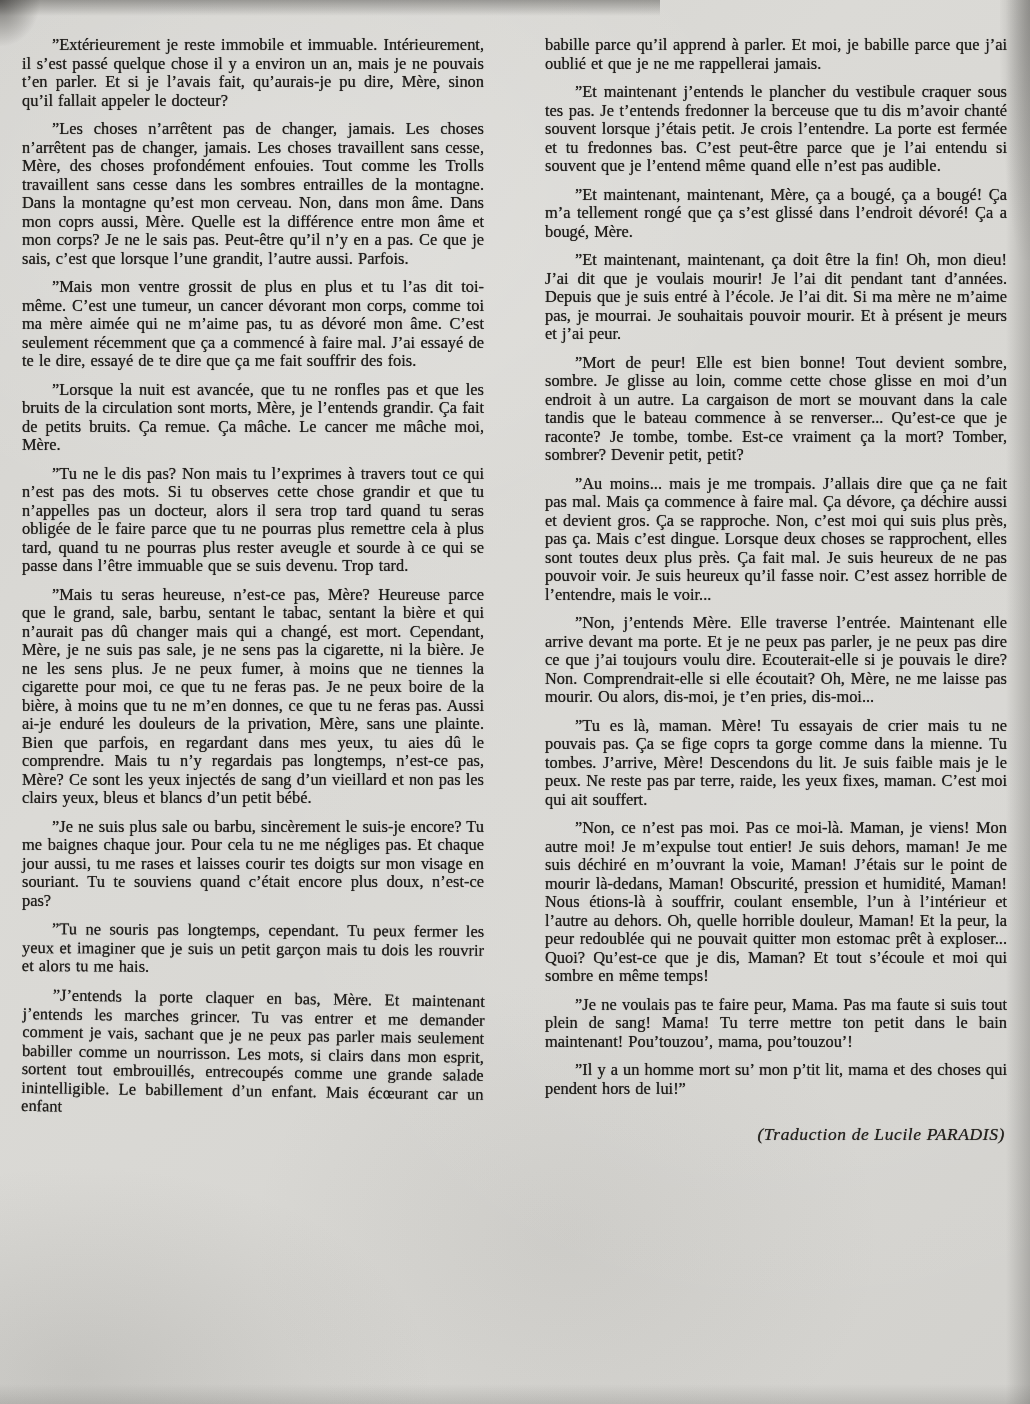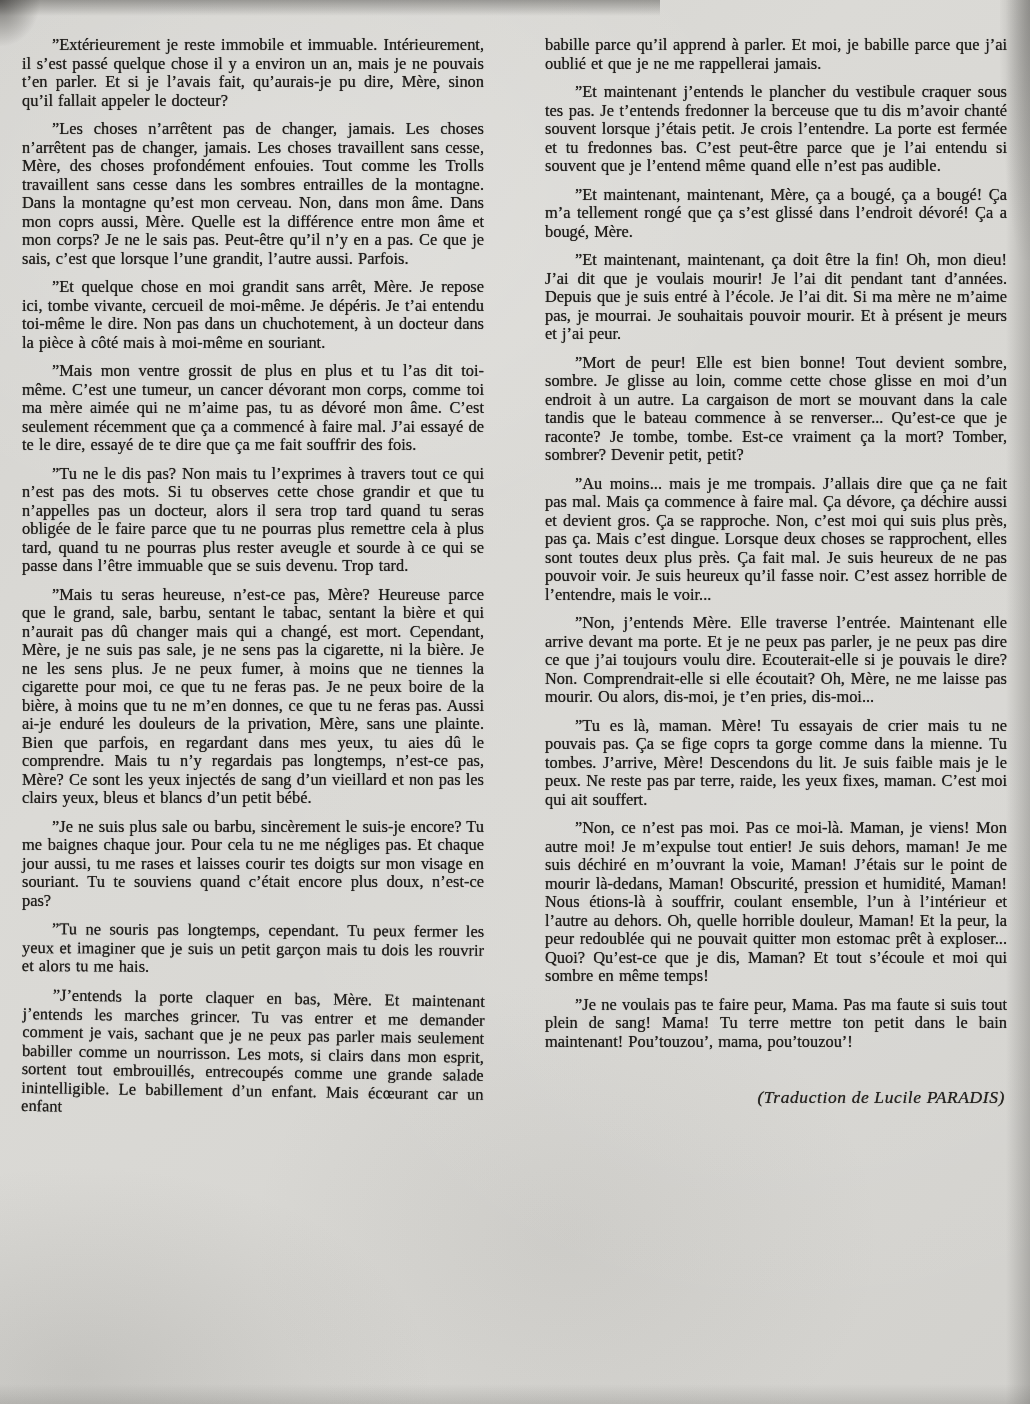--- a/index.html
+++ b/index.html
@@ -63,60 +63,61 @@
     color: #211f1c;
     text-shadow: 0 0 0.7px rgba(33,31,28,0.9);
     word-spacing: 0.06em;
   }
   
   .col-right .paras p:first-child { text-indent: 0; }
   
   .col-left p:nth-last-child(2) { transform: rotate(0.35deg); transform-origin: 0 50%; }
   .col-left p:last-child { transform: rotate(0.85deg); transform-origin: 0 50%; }
   .signature {
-    margin-top: 36px;
+    margin-top: 26px;
     padding-right: 2px;
     text-align: right;
     font-style: italic;
     font-size: 17.5px;
     letter-spacing: 0.6px;
     color: #262420;
     text-shadow: 0 0 0.7px rgba(38,36,32,0.85);
   }
 </style>
 </head>
 <body>
 
 <div class="page">
   <div class="columns">
     <div class="col col-left">
       <div class="paras">
           <p>”Extérieurement je reste immobile et immuable. Intérieurement, il s’est passé quelque chose il y a environ un an, mais je ne pouvais t’en parler. Et si je l’avais fait, qu’aurais-je pu dire, Mère, sinon qu’il fallait appeler le docteur?</p>
           <p>”Les choses n’arrêtent pas de changer, jamais. Les choses n’arrêtent pas de changer, jamais. Les choses travaillent sans cesse, Mère, des choses profondément enfouies. Tout comme les Trolls travaillent sans cesse dans les sombres entrailles de la montagne. Dans la montagne qu’est mon cerveau. Non, dans mon âme. Dans mon coprs aussi, Mère. Quelle est la différence entre mon âme et mon corps? Je ne le sais pas. Peut-être qu’il n’y en a pas. Ce que je sais, c’est que lorsque l’une grandit, l’autre aussi. Parfois.</p>
-          <p>”Et quelque chose en moi grandit sans arrêt, Mère. Je repose ici, tombe vivante, cercueil de moi-même. Je dépéris. Je t’ai entendu toi-même le dire. Non pas dans un chuchotement, à un docteur dans la pièce à côté mais à moi-même en souriant.</p>
           <p>”Mais mon ventre grossit de plus en plus et tu l’as dit toi-même. C’est une tumeur, un cancer dévorant mon corps, comme toi ma mère aimée qui ne m’aime pas, tu as dévoré mon âme. C’est seulement récemment que ça a commencé à faire mal. J’ai essayé de te le dire, essayé de te dire que ça me fait souffrir des fois.</p>
+          <p>”Lorsque la nuit est avancée, que tu ne ronfles pas et que les bruits de la circulation sont morts, Mère, je l’entends grandir. Ça fait de petits bruits. Ça remue. Ça mâche. Le cancer me mâche moi, Mère.</p>
           <p>”Tu ne le dis pas? Non mais tu l’exprimes à travers tout ce qui n’est pas des mots. Si tu observes cette chose grandir et que tu n’appelles pas un docteur, alors il sera trop tard quand tu seras obligée de le faire parce que tu ne pourras plus remettre cela à plus tard, quand tu ne pourras plus rester aveugle et sourde à ce qui se passe dans l’être immuable que se suis devenu. Trop tard.</p>
           <p>”Mais tu seras heureuse, n’est-ce pas, Mère? Heureuse parce que le grand, sale, barbu, sentant le tabac, sentant la bière et qui n’aurait pas dû changer mais qui a changé, est mort. Cependant, Mère, je ne suis pas sale, je ne sens pas la cigarette, ni la bière. Je ne les sens plus. Je ne peux fumer, à moins que ne tiennes la cigarette pour moi, ce que tu ne feras pas. Je ne peux boire de la bière, à moins que tu ne m’en donnes, ce que tu ne feras pas. Aussi ai-je enduré les douleurs de la privation, Mère, sans une plainte. Bien que parfois, en regardant dans mes yeux, tu aies dû le comprendre. Mais tu n’y regardais pas longtemps, n’est-ce pas, Mère? Ce sont les yeux injectés de sang d’un vieillard et non pas les clairs yeux, bleus et blancs d’un petit bébé.</p>
           <p>”Je ne suis plus sale ou barbu, sincèrement le suis-je encore? Tu me baignes chaque jour. Pour cela tu ne me négliges pas. Et chaque jour aussi, tu me rases et laisses courir tes doigts sur mon visage en souriant. Tu te souviens quand c’était encore plus doux, n’est-ce pas?</p>
           <p>”Tu ne souris pas longtemps, cependant. Tu peux fermer les yeux et imaginer que je suis un petit garçon mais tu dois les rouvrir et alors tu me hais.</p>
           <p>”J’entends la porte claquer en bas, Mère. Et maintenant j’entends les marches grincer. Tu vas entrer et me demander comment je vais, sachant que je ne peux pas parler mais seulement babiller comme un nourrisson. Les mots, si clairs dans mon esprit, sortent tout embrouillés, entrecoupés comme une grande salade inintelligible. Le babillement d’un enfant. Mais écœurant car un enfant</p>
         </div>
     </div>
     <div class="col col-right">
       <div class="paras">
           <p>babille parce qu’il apprend à parler. Et moi, je babille parce que j’ai oublié et que je ne me rappellerai jamais.</p>
           <p>”Et maintenant j’entends le plancher du vestibule craquer sous tes pas. Je t’entends fredonner la berceuse que tu dis m’avoir chanté souvent lorsque j’étais petit. Je crois l’entendre. La porte est fermée et tu fredonnes bas. C’est peut-être parce que je l’ai entendu si souvent que je l’entend même quand elle n’est pas audible.</p>
           <p>”Et maintenant, maintenant, Mère, ça a bougé, ça a bougé! Ça m’a tellement rongé que ça s’est glissé dans l’endroit dévoré! Ça a bougé, Mère.</p>
           <p>”Et maintenant, maintenant, ça doit être la fin! Oh, mon dieu! J’ai dit que je voulais mourir! Je l’ai dit pendant tant d’années. Depuis que je suis entré à l’école. Je l’ai dit. Si ma mère ne m’aime pas, je mourrai. Je souhaitais pouvoir mourir. Et à présent je meurs et j’ai peur.</p>
           <p>”Mort de peur! Elle est bien bonne! Tout devient sombre, sombre. Je glisse au loin, comme cette chose glisse en moi d’un endroit à un autre. La cargaison de mort se mouvant dans la cale tandis que le bateau commence à se renverser... Qu’est-ce que je raconte? Je tombe, tombe. Est-ce vraiment ça la mort? Tomber, sombrer? Devenir petit, petit?</p>
           <p>”Au moins... mais je me trompais. J’allais dire que ça ne fait pas mal. Mais ça commence à faire mal. Ça dévore, ça déchire aussi et devient gros. Ça se rapproche. Non, c’est moi qui suis plus près, pas ça. Mais c’est dingue. Lorsque deux choses se rapprochent, elles sont toutes deux plus près. Ça fait mal. Je suis heureux de ne pas pouvoir voir. Je suis heureux qu’il fasse noir. C’est assez horrible de l’entendre, mais le voir...</p>
           <p>”Non, j’entends Mère. Elle traverse l’entrée. Maintenant elle arrive devant ma porte. Et je ne peux pas parler, je ne peux pas dire ce que j’ai toujours voulu dire. Ecouterait-elle si je pouvais le dire? Non. Comprendrait-elle si elle écoutait? Oh, Mère, ne me laisse pas mourir. Ou alors, dis-moi, je t’en pries, dis-moi...</p>
           <p>”Tu es là, maman. Mère! Tu essayais de crier mais tu ne pouvais pas. Ça se fige coprs ta gorge comme dans la mienne. Tu tombes. J’arrive, Mère! Descendons du lit. Je suis faible mais je le peux. Ne reste pas par terre, raide, les yeux fixes, maman. C’est moi qui ait souffert.</p>
           <p>”Non, ce n’est pas moi. Pas ce moi-là. Maman, je viens! Mon autre moi! Je m’expulse tout entier! Je suis dehors, maman! Je me suis déchiré en m’ouvrant la voie, Maman! J’étais sur le point de mourir là-dedans, Maman! Obscurité, pression et humidité, Maman! Nous étions-là à souffrir, coulant ensemble, l’un à l’intérieur et l’autre au dehors. Oh, quelle horrible douleur, Maman! Et la peur, la peur redoublée qui ne pouvait quitter mon estomac prêt à exploser... Quoi? Qu’est-ce que je dis, Maman? Et tout s’écoule et moi qui sombre en même temps!</p>
           <p>”Je ne voulais pas te faire peur, Mama. Pas ma faute si suis tout plein de sang! Mama! Tu terre mettre ton petit dans le bain maintenant! Pou’touzou’, mama, pou’touzou’!</p>
+          <p>”Il y a un homme mort su’ mon p’tit lit, mama et des choses qui pendent hors de lui!”</p>
         </div>
       <div class="signature">(Traduction de Lucile PARADIS)</div>
     </div>
   </div>
   <div class="edge-top"></div>
   <div class="corner-tl"></div>
   <div class="corner-tr"></div>
   <div class="edge-right"></div>
   <div class="edge-bottom"></div>
 </div>

